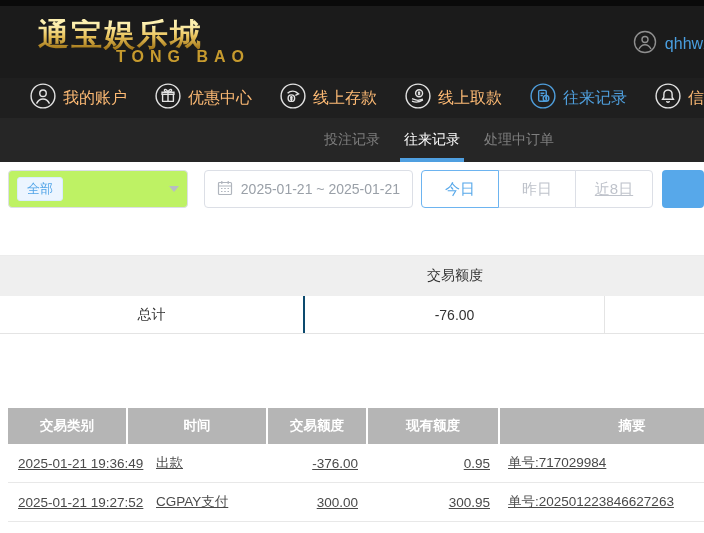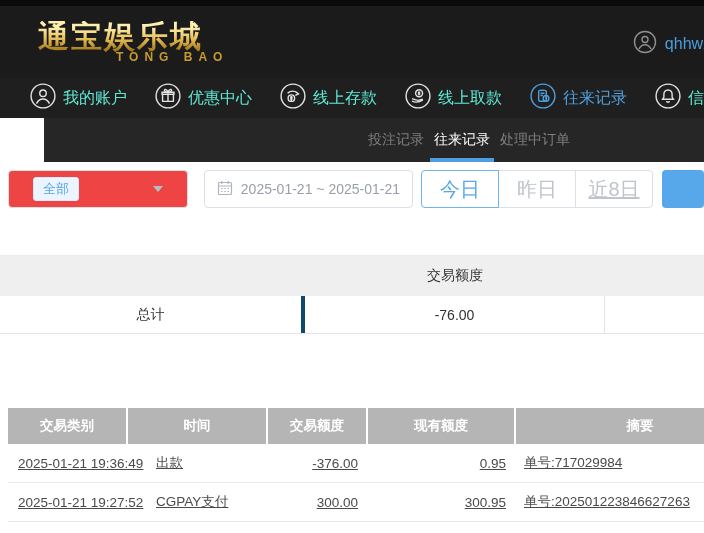--- a/index.html
+++ b/index.html
@@ -17,91 +17,91 @@
   .chip-inner { width:27px; height:27px; border-radius:50%;
     background:radial-gradient(circle at 35% 30%, #e8c76a, #b78c2c);
     color:#7a1f1f; font-size:11px; font-weight:bold;
     display:flex; align-items:center; justify-content:center;
     border:1px solid #8a6a1e; }
   .logo-text { margin-left:10px; display:flex; flex-direction:column; }
   .logo-title { font-size:31px; font-weight:bold; letter-spacing:2px;
     background:linear-gradient(#fdf0b0 20%, #e9c35c 55%, #9c6f12);
     -webkit-background-clip:text; background-clip:text;
     -webkit-text-fill-color:transparent; color:transparent; line-height:1; }
-  .logo-sub { font-size:12px; font-weight:bold; letter-spacing:6px;
+  .logo-sub { font-size:16px; font-weight:bold; letter-spacing:6px;
     color:#c79b2e; margin:-2px 0 0 78px; }
   .user-box { position:absolute; right:-8px; top:24px; display:flex;
     align-items:center; gap:8px; }
   .user-box svg { stroke:#8f8f8f; }
   .user-name { color:#4a9fe0; font-size:16px; white-space:nowrap; }
 
   .nav-band { height:40px; background:#1f1f1f; display:flex; align-items:center;
     padding-left:30px; gap:28px; white-space:nowrap; }
-  .nav-item { display:flex; align-items:center; gap:7px; color:#5eead4;
+  .nav-item { display:flex; align-items:center; gap:7px; color:#fdba74;
     font-size:16px; cursor:pointer; flex:none; }
   .nav-item svg { stroke:#e3e3e3; fill:none; stroke-width:1.3; }
   .nav-item.active { color:#4f9fdd; }
   .nav-item.active svg { stroke:#4f9fdd; }
 
   .subnav-band { height:44px; background:#262626; display:flex;
-    padding-left:320px; gap:2px;margin-left:44px; }
+    padding-left:320px; gap:16px; }
   .subnav-tab { height:100%; display:flex; align-items:center; padding:0 4px;
     font-size:14px; color:#7f7f7f; position:relative; cursor:pointer; flex:none; }
   .subnav-tab.active { color:#fefefe; }
   .subnav-tab.active:after { content:""; position:absolute; left:0; right:0;
     bottom:0; height:4px; background:#4f9fe0; }
 
   
   .filter-row { margin:8px 0 0 8px; display:flex; align-items:center; height:38px; }
   .select-box { width:200px; height:38px; border:1px solid #dcdfe6; border-radius:4px;
-    background:#ef4444; display:flex; align-items:center; padding:0 24px;justify-content:center; }
+    background:#bef264; display:flex; align-items:center; padding:0 8px;justify-content:center; }
   .tag { background:#ecf5ff; border:1px solid #d9ecff; color:#53a5e8;
     font-size:13px; padding:2px 9px; border-radius:3px; }
   .select-caret { margin-left:auto; width:0; height:0; border-left:5px solid transparent;
     border-right:5px solid transparent; border-top:6px solid #b7bcc4; }
   .date-box { width:224px; height:38px; border:1px solid #dcdfe6; border-radius:4px;
     margin-left:16px; display:flex; align-items:center; padding:0 12px; gap:8px;
     color:#9aa0a8; font-size:14px; white-space:nowrap; }
   .date-box svg { stroke:#b0b5bd; flex:none; }
   .btn-group { display:flex; margin-left:8px; }
   .qbtn { width:78px; height:38px; background:#fff; border:1px solid #dcdfe6;
-    font-size:20px; color:#bfc3cb; cursor:pointer; margin-left:-1px;
+    font-size:15px; color:#bfc3cb; cursor:pointer; margin-left:-1px;
     font-family:inherit; }
   .qbtn:first-child { border-radius:4px 0 0 4px; margin-left:0; }
   .qbtn:last-child { border-radius:0 4px 4px 0;text-decoration:underline; }
   .qbtn.active { border:1px solid #6db4f0; color:#57a8ea; position:relative; z-index:2; }
   .search-sliver { width:42px; height:38px; margin-left:9px; background:#57a8ea;
     border-radius:4px; border:none; flex:none; cursor:pointer; }
 
   
   .summary { margin-top:47px; border-top:1px solid #ececec; }
   .summary-row { display:flex; }
   .summary-head { background:#efefef; height:40px; }
   .summary-body { background:#fff; height:38px; border-bottom:1px solid #e4e4e4; }
   .s-cell { display:flex; align-items:center; justify-content:center;
     font-size:14px; color:#333; }
   .s-c1 { width:305px; }
   .s-c2 { width:300px; }
   .s-c3 { flex:1; }
-  .summary-body .s-c1 { border-right:4px solid #0c4a6e; }
+  .summary-body .s-c1 { border-right:2px solid #0c4a6e; }
   .summary-body .s-c2 { border-right:1px solid #e4e4e4; }
 
   
   .dtable { margin:74px 0 0 8px; width:756px; font-size:13.5px; }
   .thead { display:flex; background:#b5b5b5; height:36px; }
   .th { color:#fff; font-weight:bold; display:flex; align-items:center;
     justify-content:center; border-right:2px solid #fff; }
   .th:last-child { border-right:none; }
   .tr { display:flex; height:39px; border-bottom:1px solid #e8e8e8;
     background:#fff; color:#4a4a4a; }
   .td { display:flex; align-items:center;text-decoration:underline; }
   .c-time { width:140px; padding-left:10px; }
   .c-type { width:120px; padding-left:8px; }
   .c-amount { width:100px; justify-content:flex-end; padding-right:10px; }
-  .c-balance { width:148px; justify-content:flex-end; padding-right:10px; }
+  .c-balance { width:132px; justify-content:flex-end; padding-right:10px; }
   .c-summary { flex:1; padding-left:8px; }
   .th.c-time,.th.c-type,.th.c-amount,.th.c-balance,.th.c-summary {
     justify-content:center; padding:0; }
 </style>
 </head>
 <body>
 
 <div class="top-strip"></div>
 
 <div class="logo-band">

